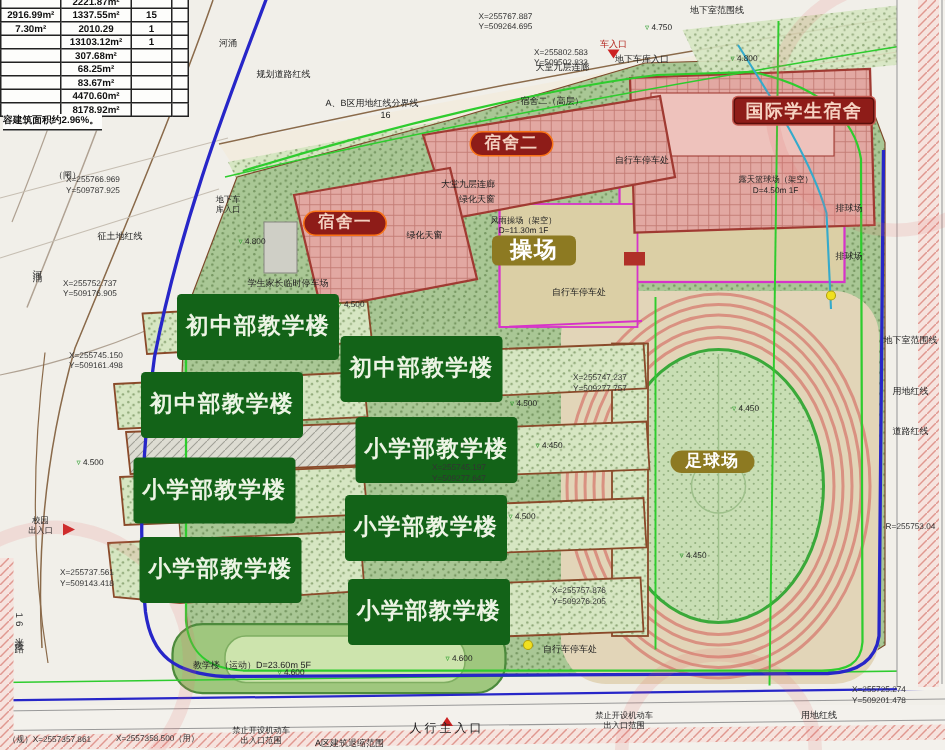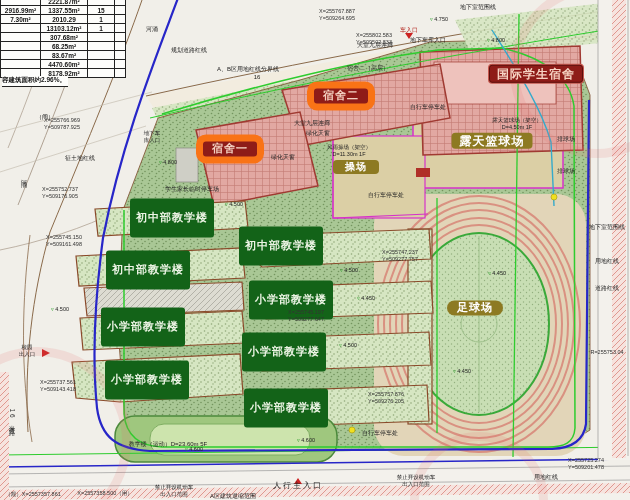--- a/index.html
+++ b/index.html
@@ -9,28 +9,28 @@
   
   .wm{position:absolute;border:9px solid #e26a6a;border-radius:50%;opacity:.15;pointer-events:none;}
   
   #labels{position:absolute;left:0;top:0;width:630px;height:500px;pointer-events:none;}
   .lbl{position:absolute;transform:translate(-50%,-50%);white-space:pre-line;text-align:center;
        line-height:1.2;pointer-events:none;}
   .red-lg{background:#8e1c18;color:#f6d2c2;font-size:12px;font-weight:bold;padding:1px 7px;
           border:1px solid #5c0e0b;border-radius:3px;letter-spacing:1px;white-space:nowrap;
           box-shadow:0 0 0 1px #c4574e;}
   .red-pill{background:#8e1c18;color:#f3d0c0;font-size:11px;font-weight:bold;padding:1px 9px;
-          border:7px solid #f97316;border-radius:10px;white-space:nowrap;letter-spacing:1px;}
+          border:1px solid #f97316;border-radius:10px;white-space:nowrap;letter-spacing:1px;}
   .olive{background:#8d7a22;color:#fff;font-size:12px;font-weight:bold;padding:1px 8px;
           border-radius:4px;white-space:nowrap;letter-spacing:1px;}
-  .olive-sm{background:#8d7a22;color:#fff;font-size:10px;font-weight:bold;padding:1px 12px;
+  .olive-sm{background:#8d7a22;color:#fff;font-size:15px;font-weight:bold;padding:1px 12px;
           border-radius:4px;white-space:nowrap;letter-spacing:1px;}
   .olive-pill{background:#8d7a22;color:#fff;font-size:11px;font-weight:bold;padding:1px 10px;
           border-radius:10px;white-space:nowrap;letter-spacing:1px;}
-  .green{background:#136318;color:#ecf4e4;font-size:11px;font-weight:bold;padding:13px 6px;
+  .green{background:#136318;color:#ecf4e4;font-size:15px;font-weight:bold;padding:13px 6px;
           border-radius:3px;white-space:nowrap;letter-spacing:1px;}
   .tiny{font-size:6px;color:#222;white-space:nowrap;}
   .tiny-red{font-size:6px;color:#b22018;white-space:nowrap;}
   .note2{font-size:5.5px;color:#222;}
   .coord{font-size:5.5px;color:#333;text-align:left;}
   .elev{font-size:5.5px;color:#222;white-space:nowrap;}
   .elev::before{content:"▿ ";color:#229922;}
   .vert{writing-mode:vertical-rl;font-size:6.5px;letter-spacing:2px;color:#333;white-space:nowrap;}
   .road{font-size:9px;color:#444;letter-spacing:6px;white-space:nowrap;}
   .entrance{font-size:8px;font-weight:normal;color:#222;letter-spacing:2px;white-space:nowrap;}
@@ -180,21 +180,20 @@
   </svg>
 
   <div class="wm" style="left:510px;top:-16px;width:156px;height:156px;"></div>
   <div class="wm" style="left:-57px;top:347px;width:170px;height:170px;"></div>
   <div class="wm" style="left:410px;top:432px;width:120px;height:120px;"></div>
 
   <div id="labels">
       <div class="lbl red-lg" style="left: 508px; top: 74px; margin-left: 28px;">国际学生宿舍</div>
       <div class="lbl red-pill" style="left: 341px; top: 96px;">宿舍二</div>
       <div class="lbl red-pill" style="left: 230px; top: 149px;">宿舍一</div>
-      <div class="lbl olive" style="left: 492px; top: 141px;">露天篮球场</div>
       <div class="lbl olive-sm" style="left: 356px; top: 167px;">操场</div>
       <div class="lbl olive-pill" style="left: 475px; top: 308px;">足球场</div>
       <div class="lbl green" style="left: 172px; top: 218px;">初中部教学楼</div>
       <div class="lbl green" style="left: 281px; top: 246px;">初中部教学楼</div>
       <div class="lbl green" style="left: 148px; top: 270px;">初中部教学楼</div>
       <div class="lbl green" style="left: 291px; top: 300px;">小学部教学楼</div>
       <div class="lbl green" style="left: 143px; top: 327px;">小学部教学楼</div>
       <div class="lbl green" style="left: 284px; top: 352px;">小学部教学楼</div>
       <div class="lbl green" style="left: 147px; top: 380px;">小学部教学楼</div>
       <div class="lbl green" style="left: 286px; top: 408px;">小学部教学楼</div>

